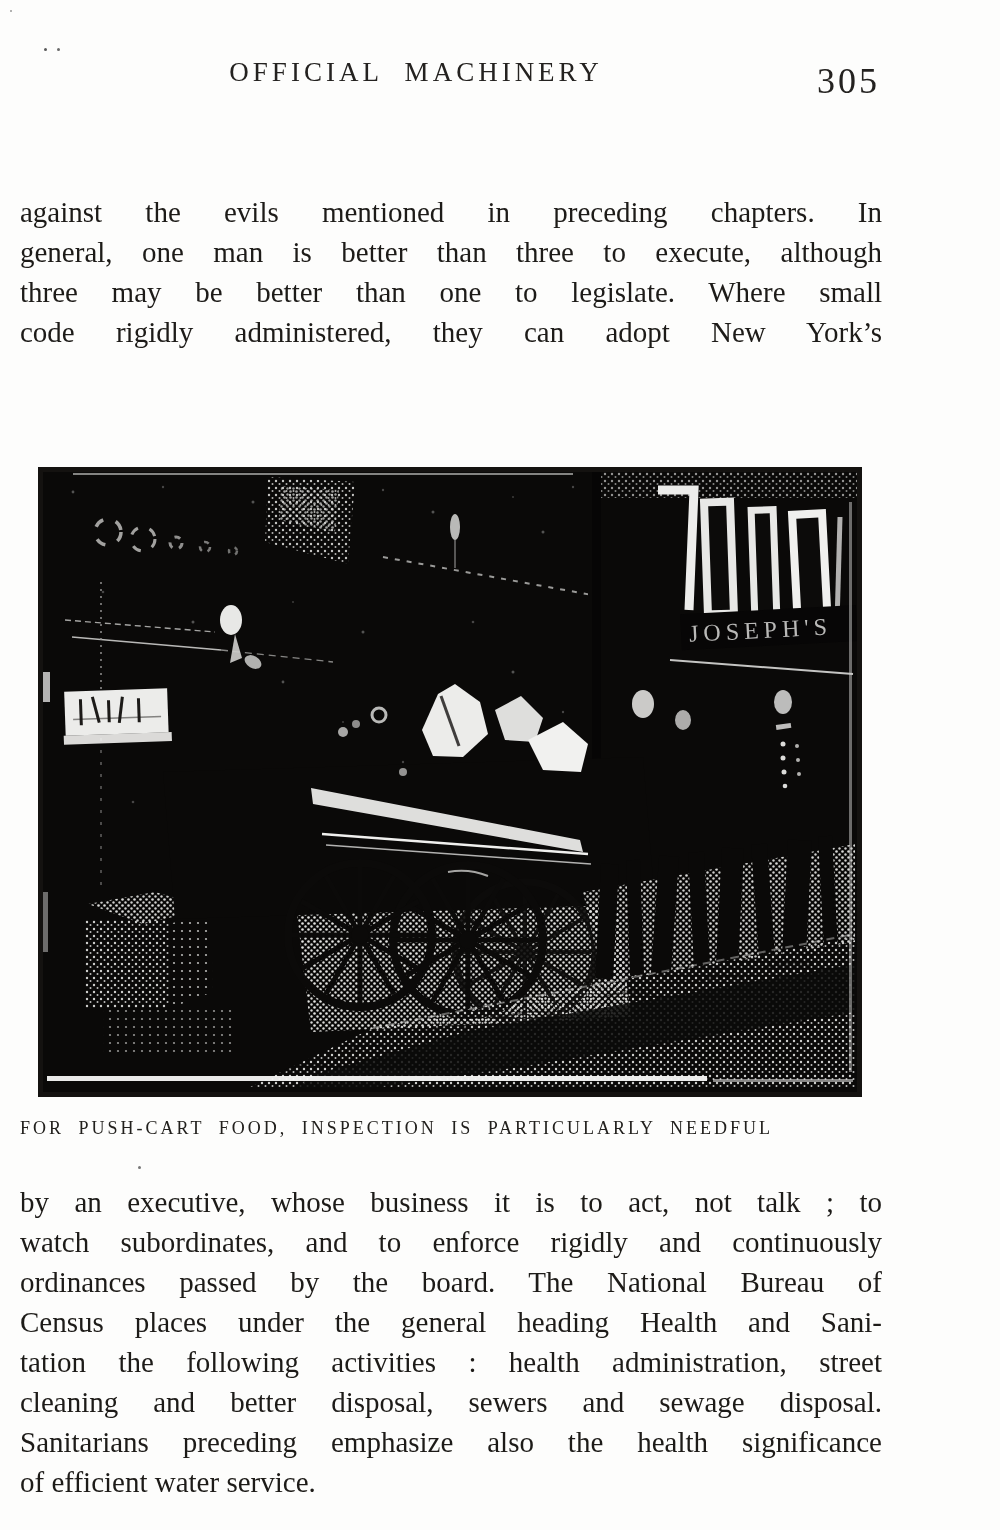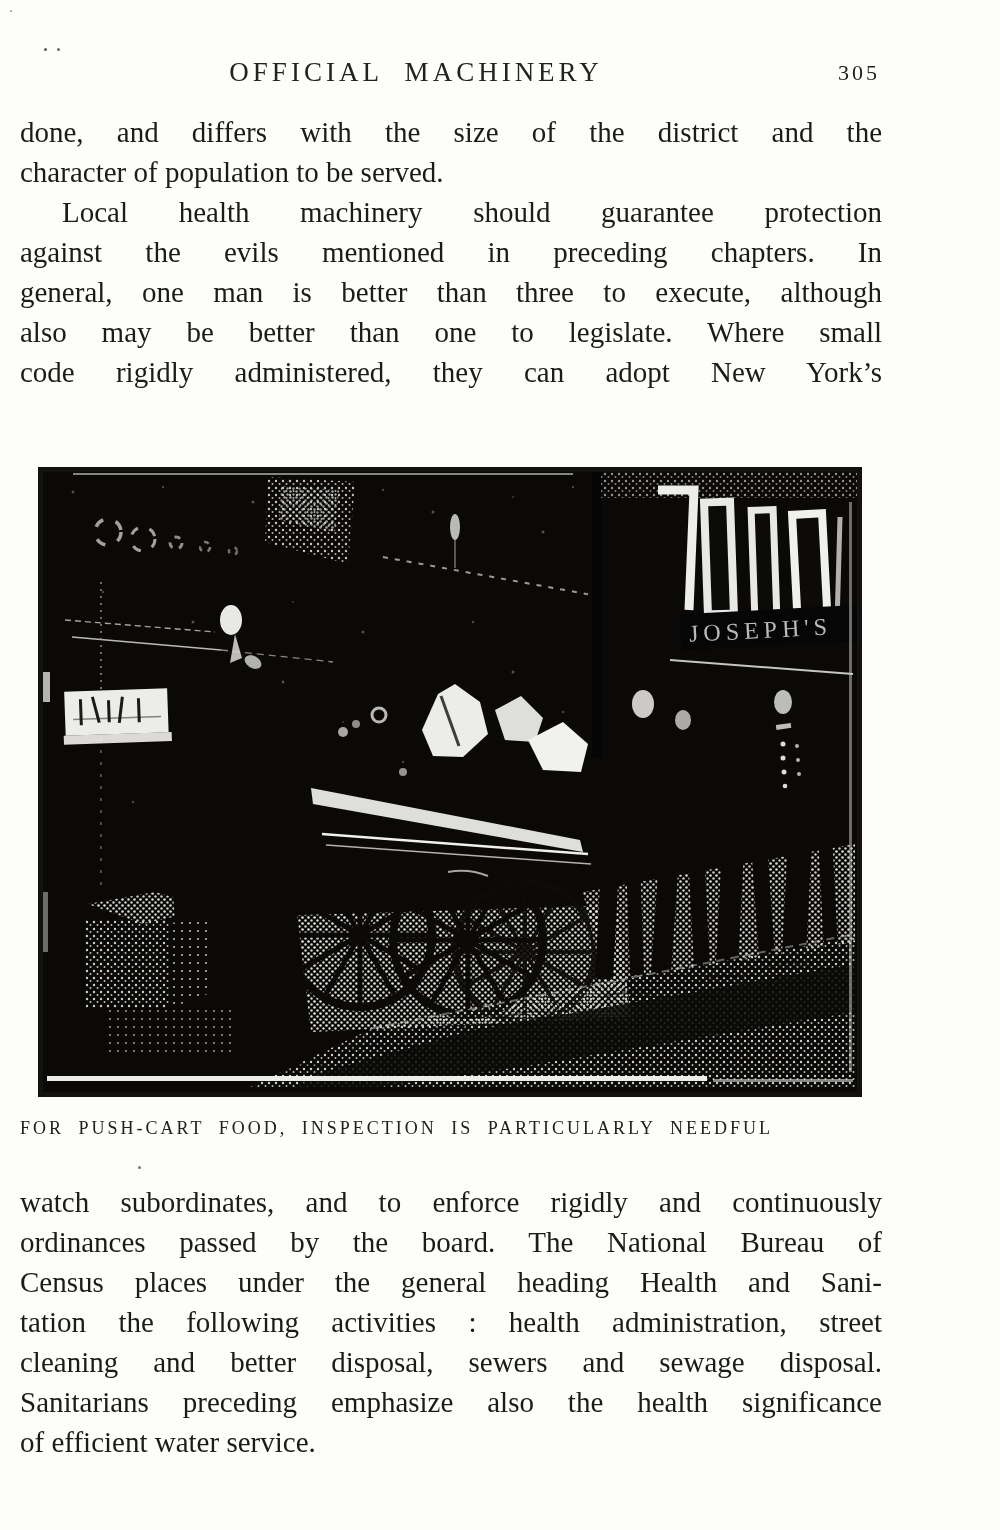--- a/index.html
+++ b/index.html
@@ -7,21 +7,21 @@
     width:1000px;height:1530px;position:relative;overflow:hidden;
     background:#fdfdfc;color:#1d1b18;
     font-family:"Liberation Serif","DejaVu Serif",serif;
   }
   .content{position:absolute;left:20px;top:0;width:862px;height:1530px;}
   .header-title{
     position:absolute;left:0;right:70px;top:57px;text-align:center;
     font-size:27px;letter-spacing:4px;word-spacing:12px;color:#242220;
   }
   .page-number{
-    position:absolute;right:2px;top:60px;font-size:22px;letter-spacing:3px;color:#242220;text-align:right;
+    position:absolute;right:2px;top:60px;font-size:36px;letter-spacing:3px;color:#242220;text-align:right;
   }
   .para{position:absolute;left:0;width:862px;margin:0;font-size:29px;line-height:40px;}
   .line{display:block;height:40px;overflow:hidden;}
   .j{text-align:justify;text-align-last:justify;}
   .l{text-align:left;}
   .indent{text-indent:42px;}
   .figure{
     position:absolute;left:18px;top:467px;width:824px;height:630px;
     border:5px solid #141210;box-sizing:border-box;background:#0a0908;margin:0;
   }
@@ -36,30 +36,25 @@
   .sp4{left:10px;top:10px;width:2px;height:2px;background:#999;}
 </style>
 </head>
 <body>
 
 <div class="content">
 
   <div class="header-title">OFFICIAL MACHINERY</div>
   <div class="page-number">305</div>
 
-  <p class="para" style="top:112px">
-    <span class="line j">done, and differs with the size of the district and the</span>
-    <span class="line l">character of population to be served.</span>
-  </p>
 
   <p class="para" style="top:192px">
-    <span class="line j indent">Local health machinery should guarantee protection</span>
     <span class="line j">against the evils mentioned in preceding chapters. In</span>
     <span class="line j">general, one man is better than three to execute, although</span>
-    <span class="line j">also may be better than one to legislate. Where small</span>
+    <span class="line j">three may be better than one to legislate. Where small</span>
     <span class="line j">code rigidly administered, they can adopt New York’s</span>
   </p>
 
   <figure class="figure" role="img" aria-label="Dark halftone photograph of a street market: a vendor stands at left beside a push-cart heaped with food, two spoked cart wheels below, bystanders and a shop front with white window frames and a JOSEPH'S sign at right, cobblestone street in the foreground.">
     <svg width="814" height="620" viewBox="0 0 814 620" xmlns="http://www.w3.org/2000/svg">
       <defs>
         <pattern id="htL" patternUnits="userSpaceOnUse" width="6" height="6">
           <circle cx="1.5" cy="1.5" r="1.3" fill="#e4e4e2"></circle>
             <circle cx="4.5" cy="4.5" r="1.2" fill="#d8d8d6"></circle>
         </pattern>
@@ -285,20 +280,21 @@
         <rect x="0" y="200" width="7" height="30" fill="#e0e0de" opacity=".8"></rect>
         <rect x="0" y="420" width="5" height="60" fill="#d0d0ce" opacity=".5"></rect>
         <rect x="30" y="1" width="500" height="2" fill="#eaeae8" opacity=".55"></rect>
       </g>
     </svg>
   </figure>
 
   <figcaption class="caption">FOR PUSH-CART FOOD, INSPECTION IS PARTICULARLY NEEDFUL</figcaption>
 
   <p class="para" style="top:1182px">
+    <span class="line j">by an executive, whose business it is to act, not talk ; to</span>
     <span class="line j">watch subordinates, and to enforce rigidly and continuously</span>
     <span class="line j">ordinances passed by the board. The National Bureau of</span>
     <span class="line j">Census places under the general heading Health and Sani-</span>
     <span class="line j">tation the following activities : health administration, street</span>
     <span class="line j">cleaning and better disposal, sewers and sewage disposal.</span>
     <span class="line j">Sanitarians preceding emphasize also the health significance</span>
     <span class="line l">of efficient water service.</span>
   </p>
 
 </div>

